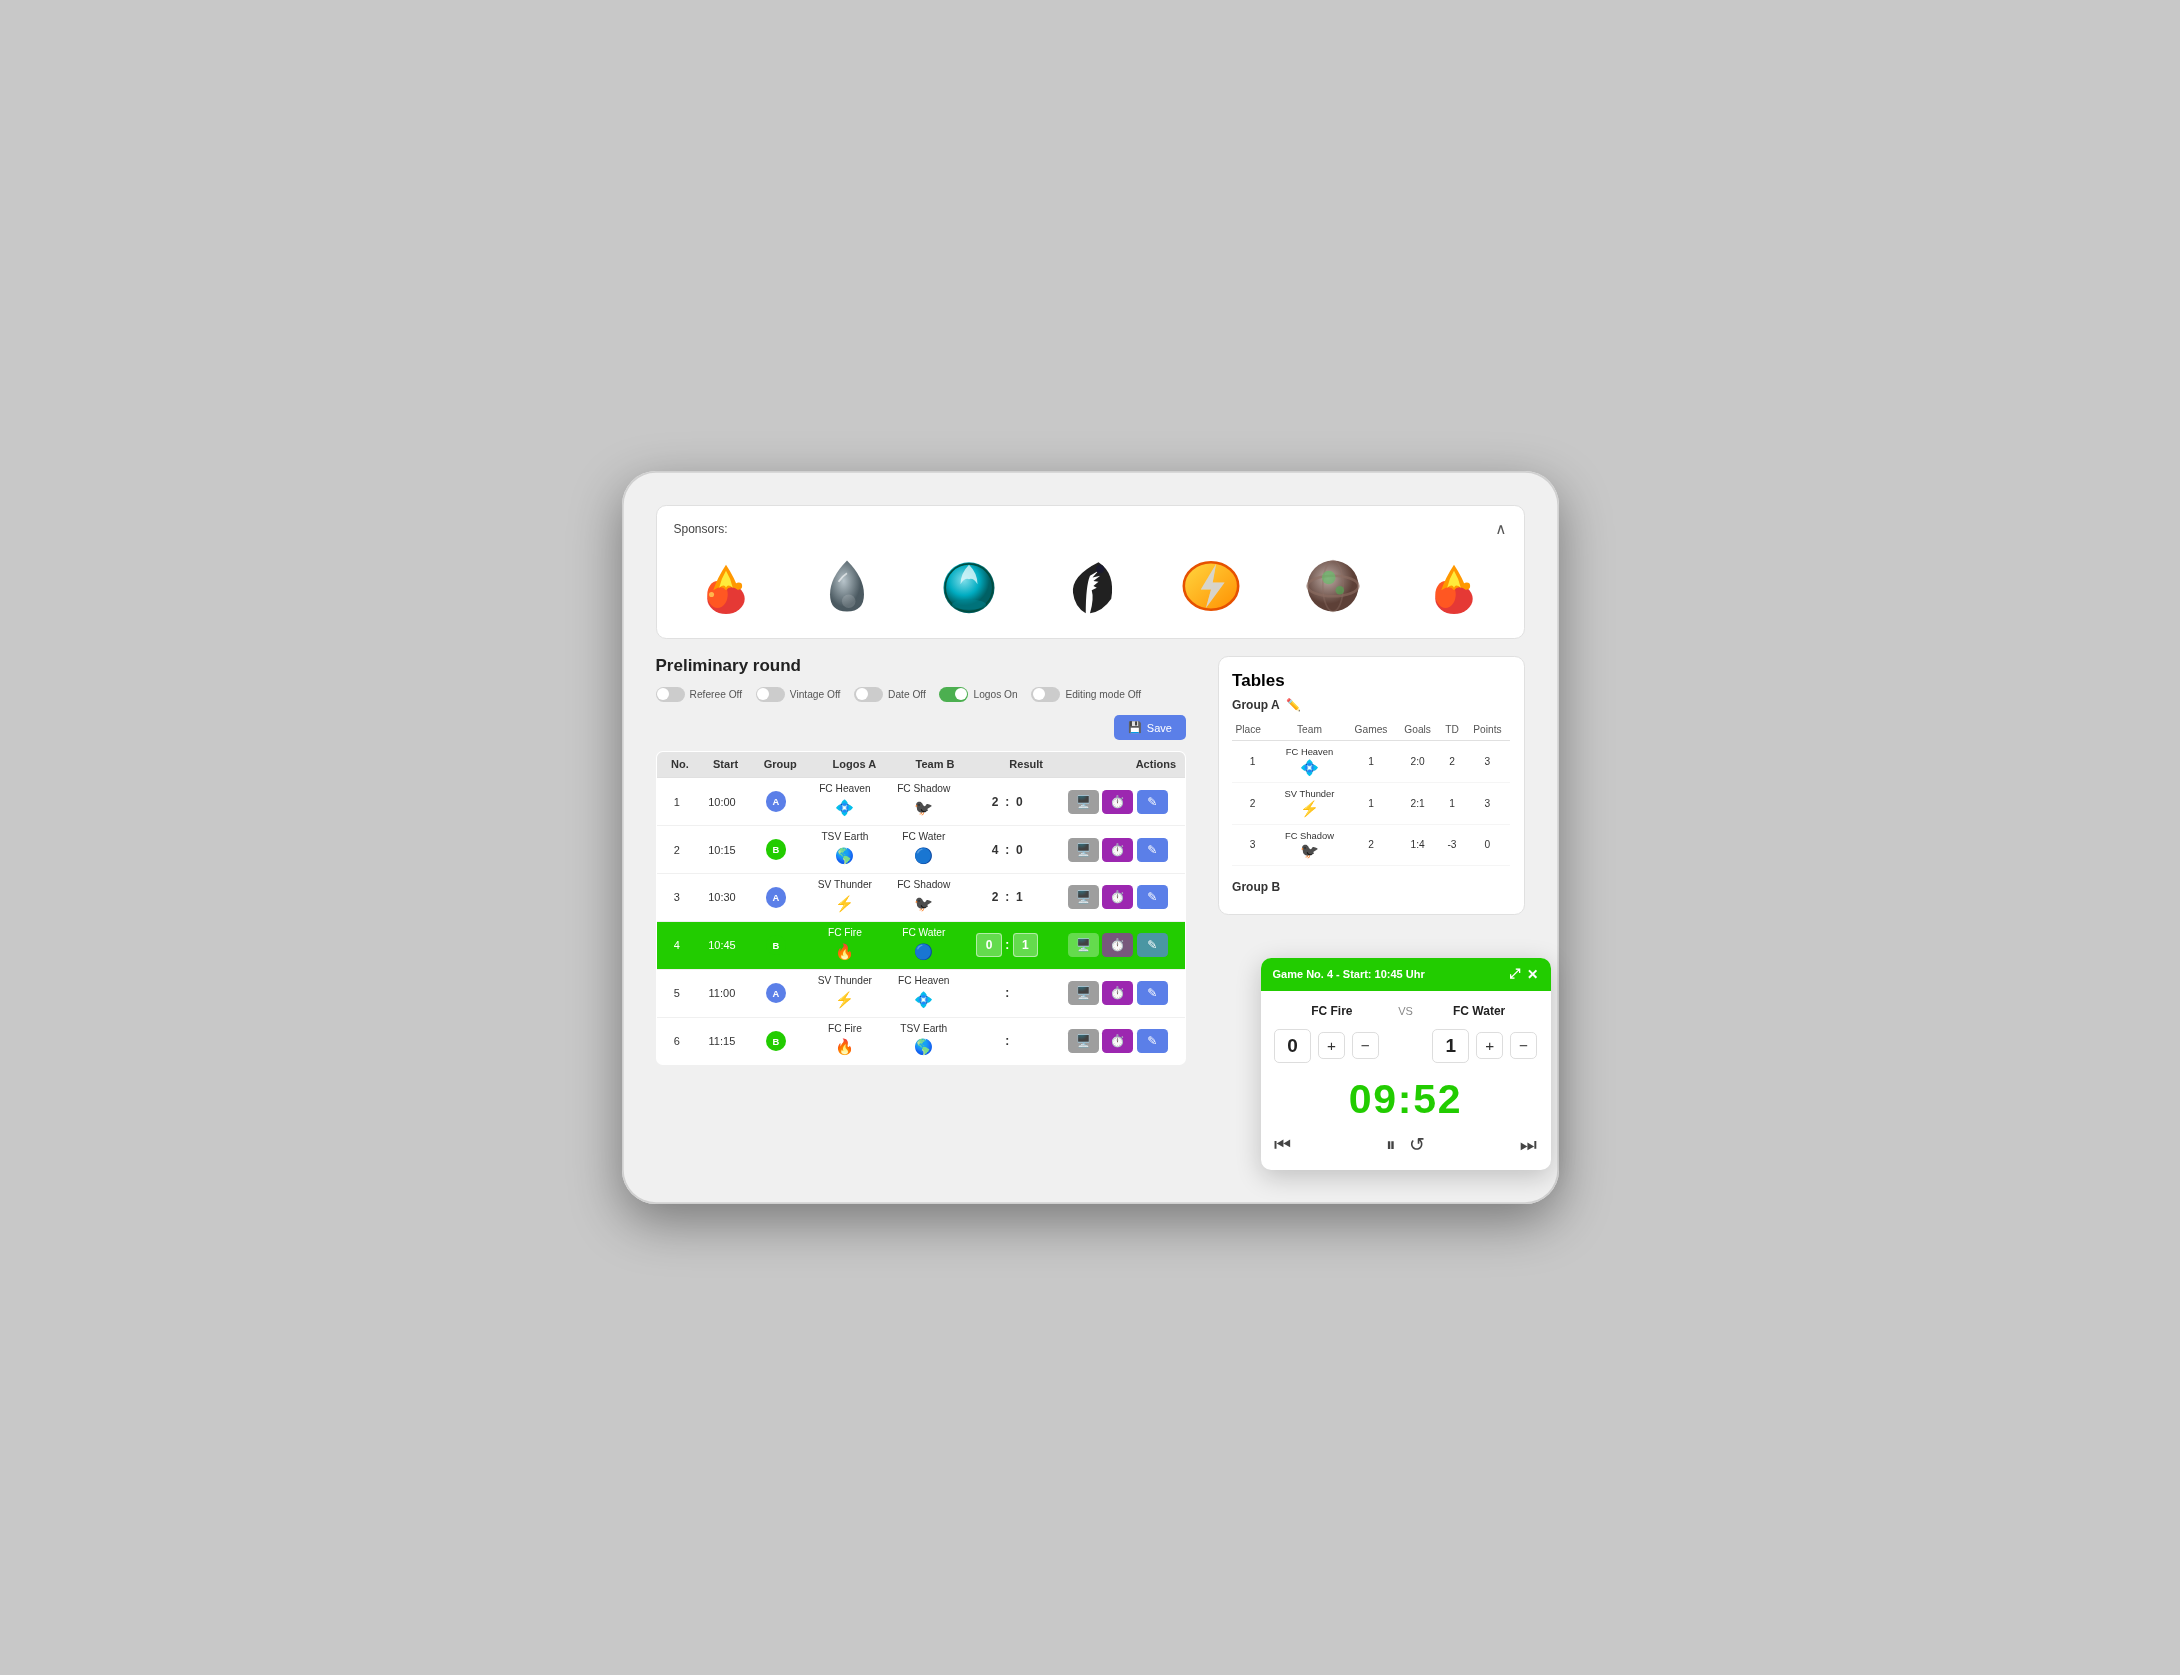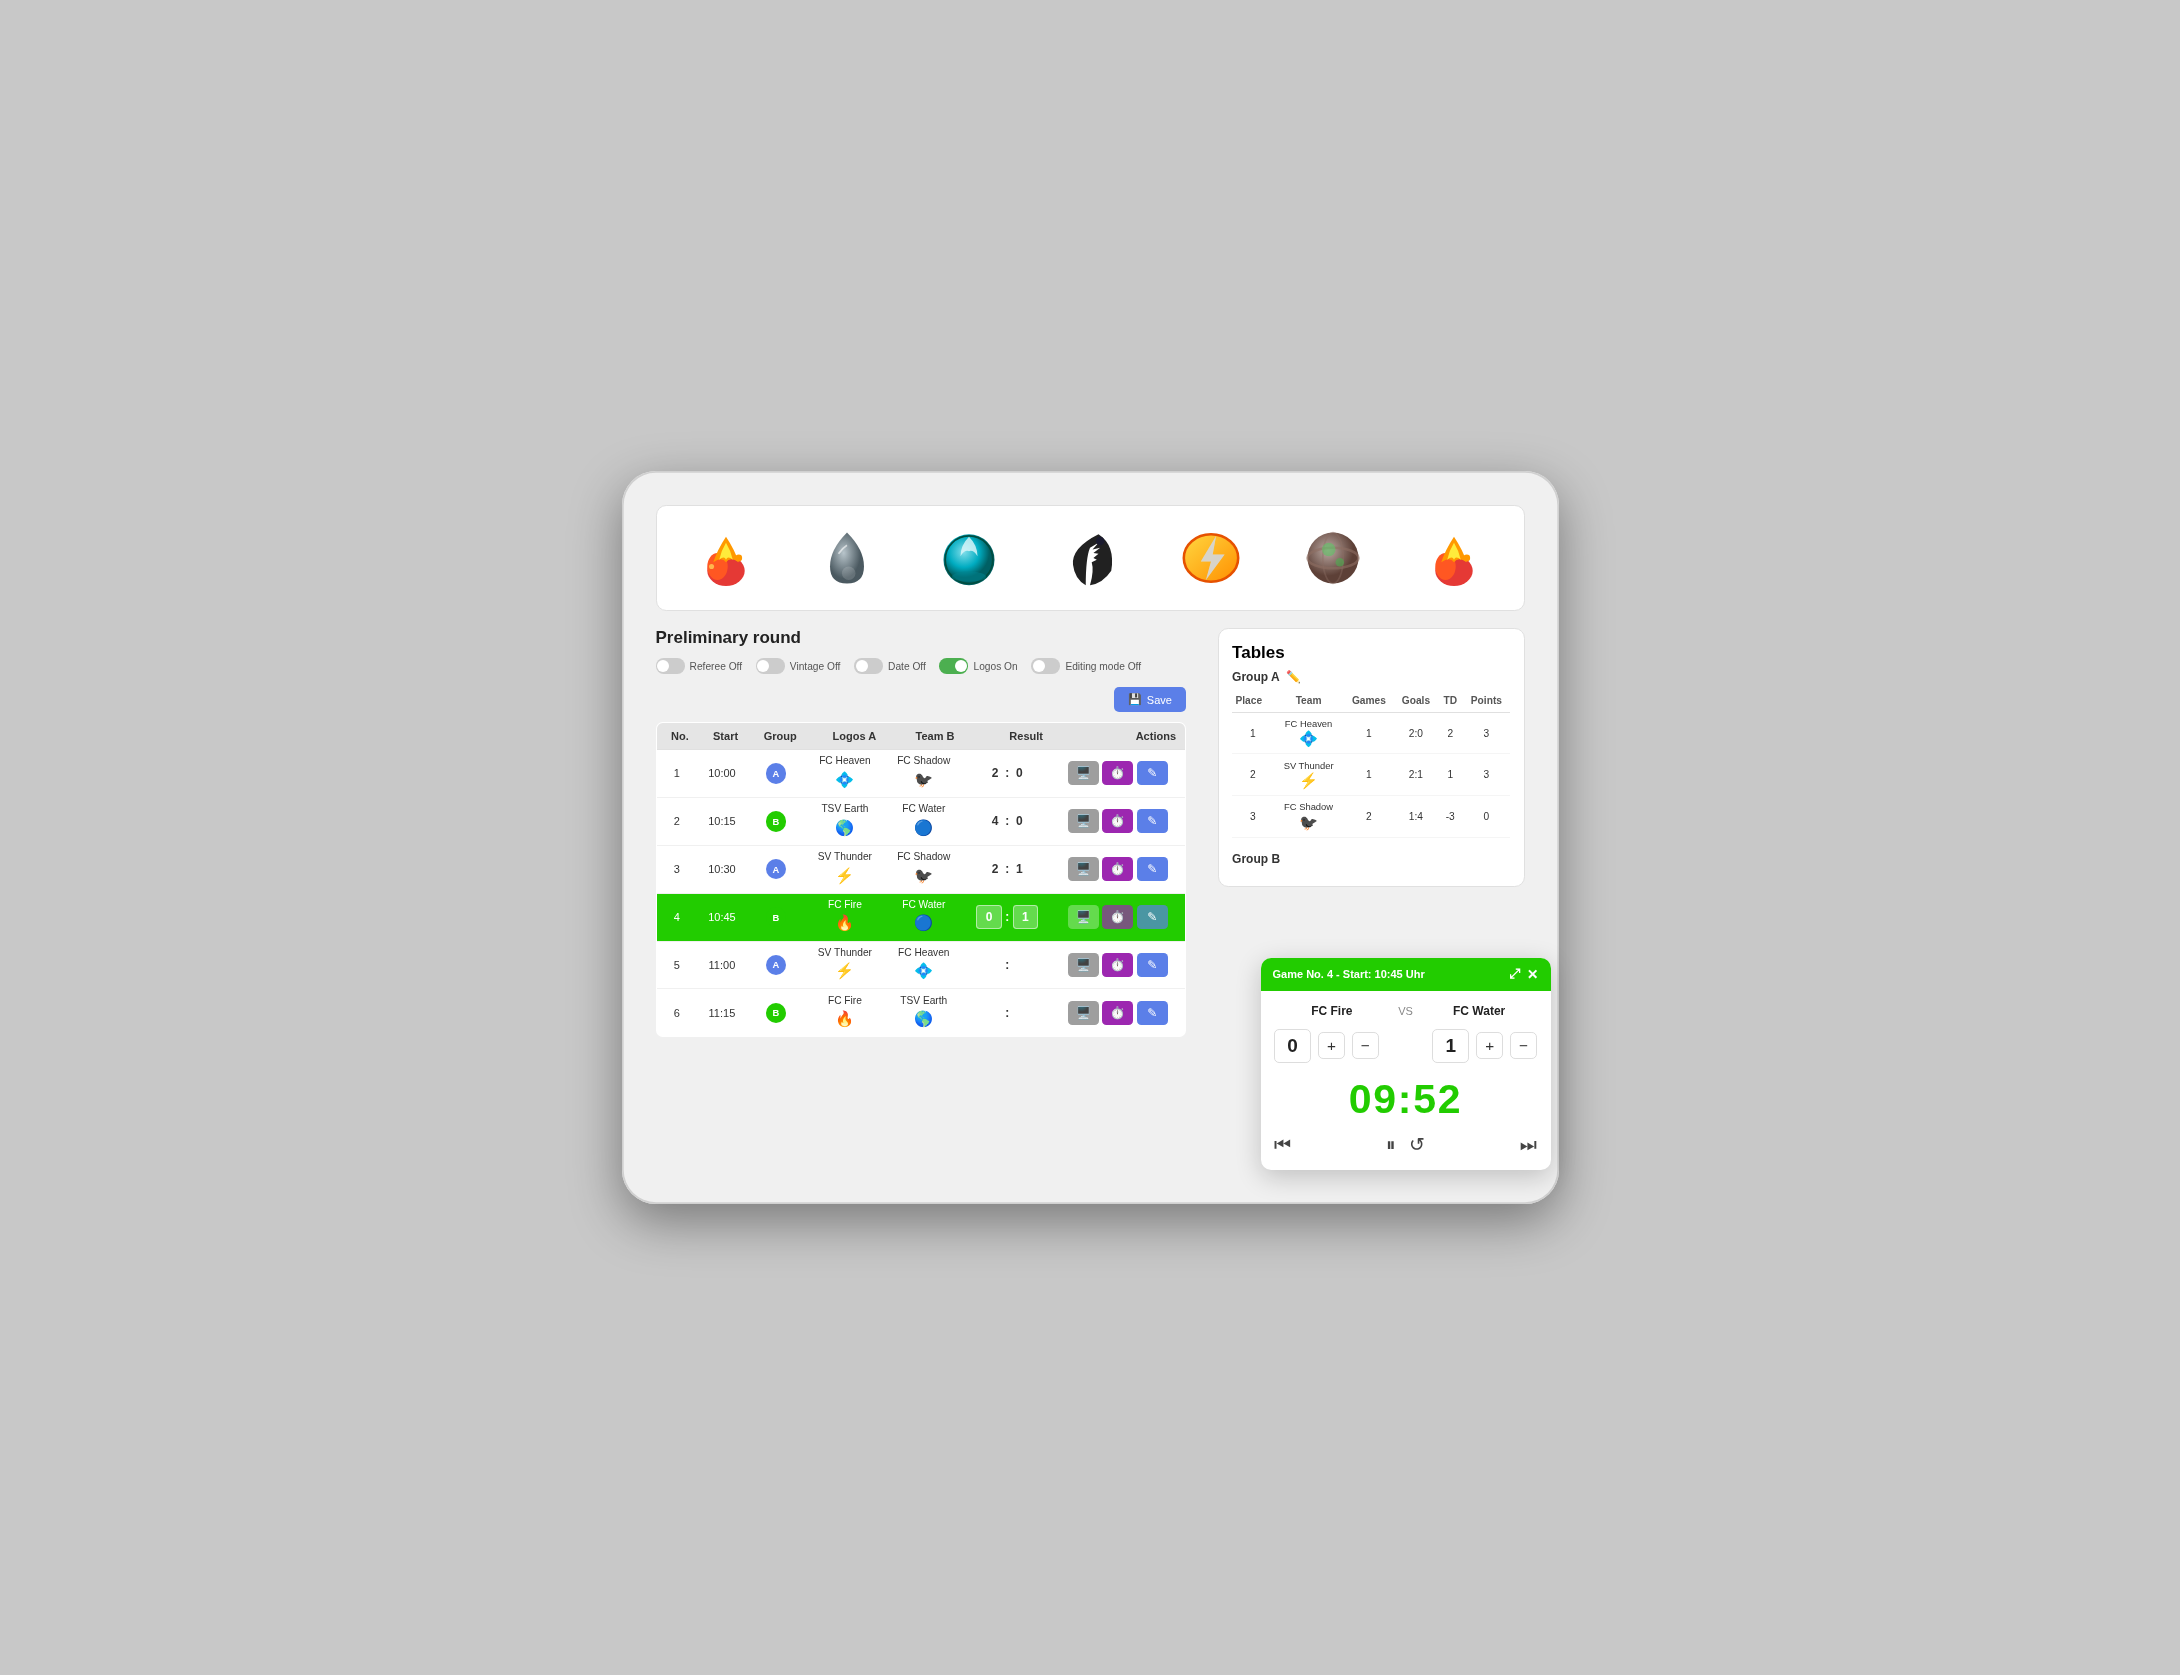--- a/index.html
+++ b/index.html
@@ -257,21 +257,21 @@
       color: #666;
     }
     .standings-table {
       width: 100%;
       border-collapse: collapse;
       font-size: 10.2px;
     }
     .standings-table th {
       text-align: center;
       padding: 5.1px 3.4px;
-      font-weight: 700;
+      font-weight: 400;
       color: #555;
       border-bottom: 0.9px solid #e0e0e0;
       margin-top: 28px;
     }
     .standings-table th.place-th { text-align: left; }
     .standings-table td {
       padding: 5.1px 3.4px;
       text-align: center;
       border-bottom: 0.9px solid #f5f5f5;
       color: #333;
@@ -411,20 +411,24 @@
       align-items: center;
       justify-content: center;
     }
   </style>
 </head>
 <body>
 
 <div class="device">
 
   <div class="sponsors-section">
+    <div class="sponsors-header">
+      <span>Sponsors:</span>
+      <span style="font-size:15.3px;cursor:pointer;color:#555;">∧</span>
+    </div>
     <div class="sponsors-logos">
 
       <div class="sponsor-logo">
         <svg width="68" height="68" viewBox="0 0 80 80">
           <ellipse cx="40" cy="55" rx="22" ry="18" fill="#e53935"></ellipse>
           <ellipse cx="30" cy="50" rx="12" ry="16" fill="#ff5722"></ellipse>
           <path d="M40 15 Q50 30 55 45 Q45 38 40 45 Q35 38 25 45 Q30 30 40 15Z" fill="#ff9800"></path>
           <path d="M40 22 Q46 32 48 42 Q42 37 40 42 Q38 37 32 42 Q34 32 40 22Z" fill="#ffeb3b"></path>
           <circle cx="55" cy="40" r="4" fill="#ff9800"></circle>
           <circle cx="23" cy="50" r="3" fill="#ffb74d"></circle>

